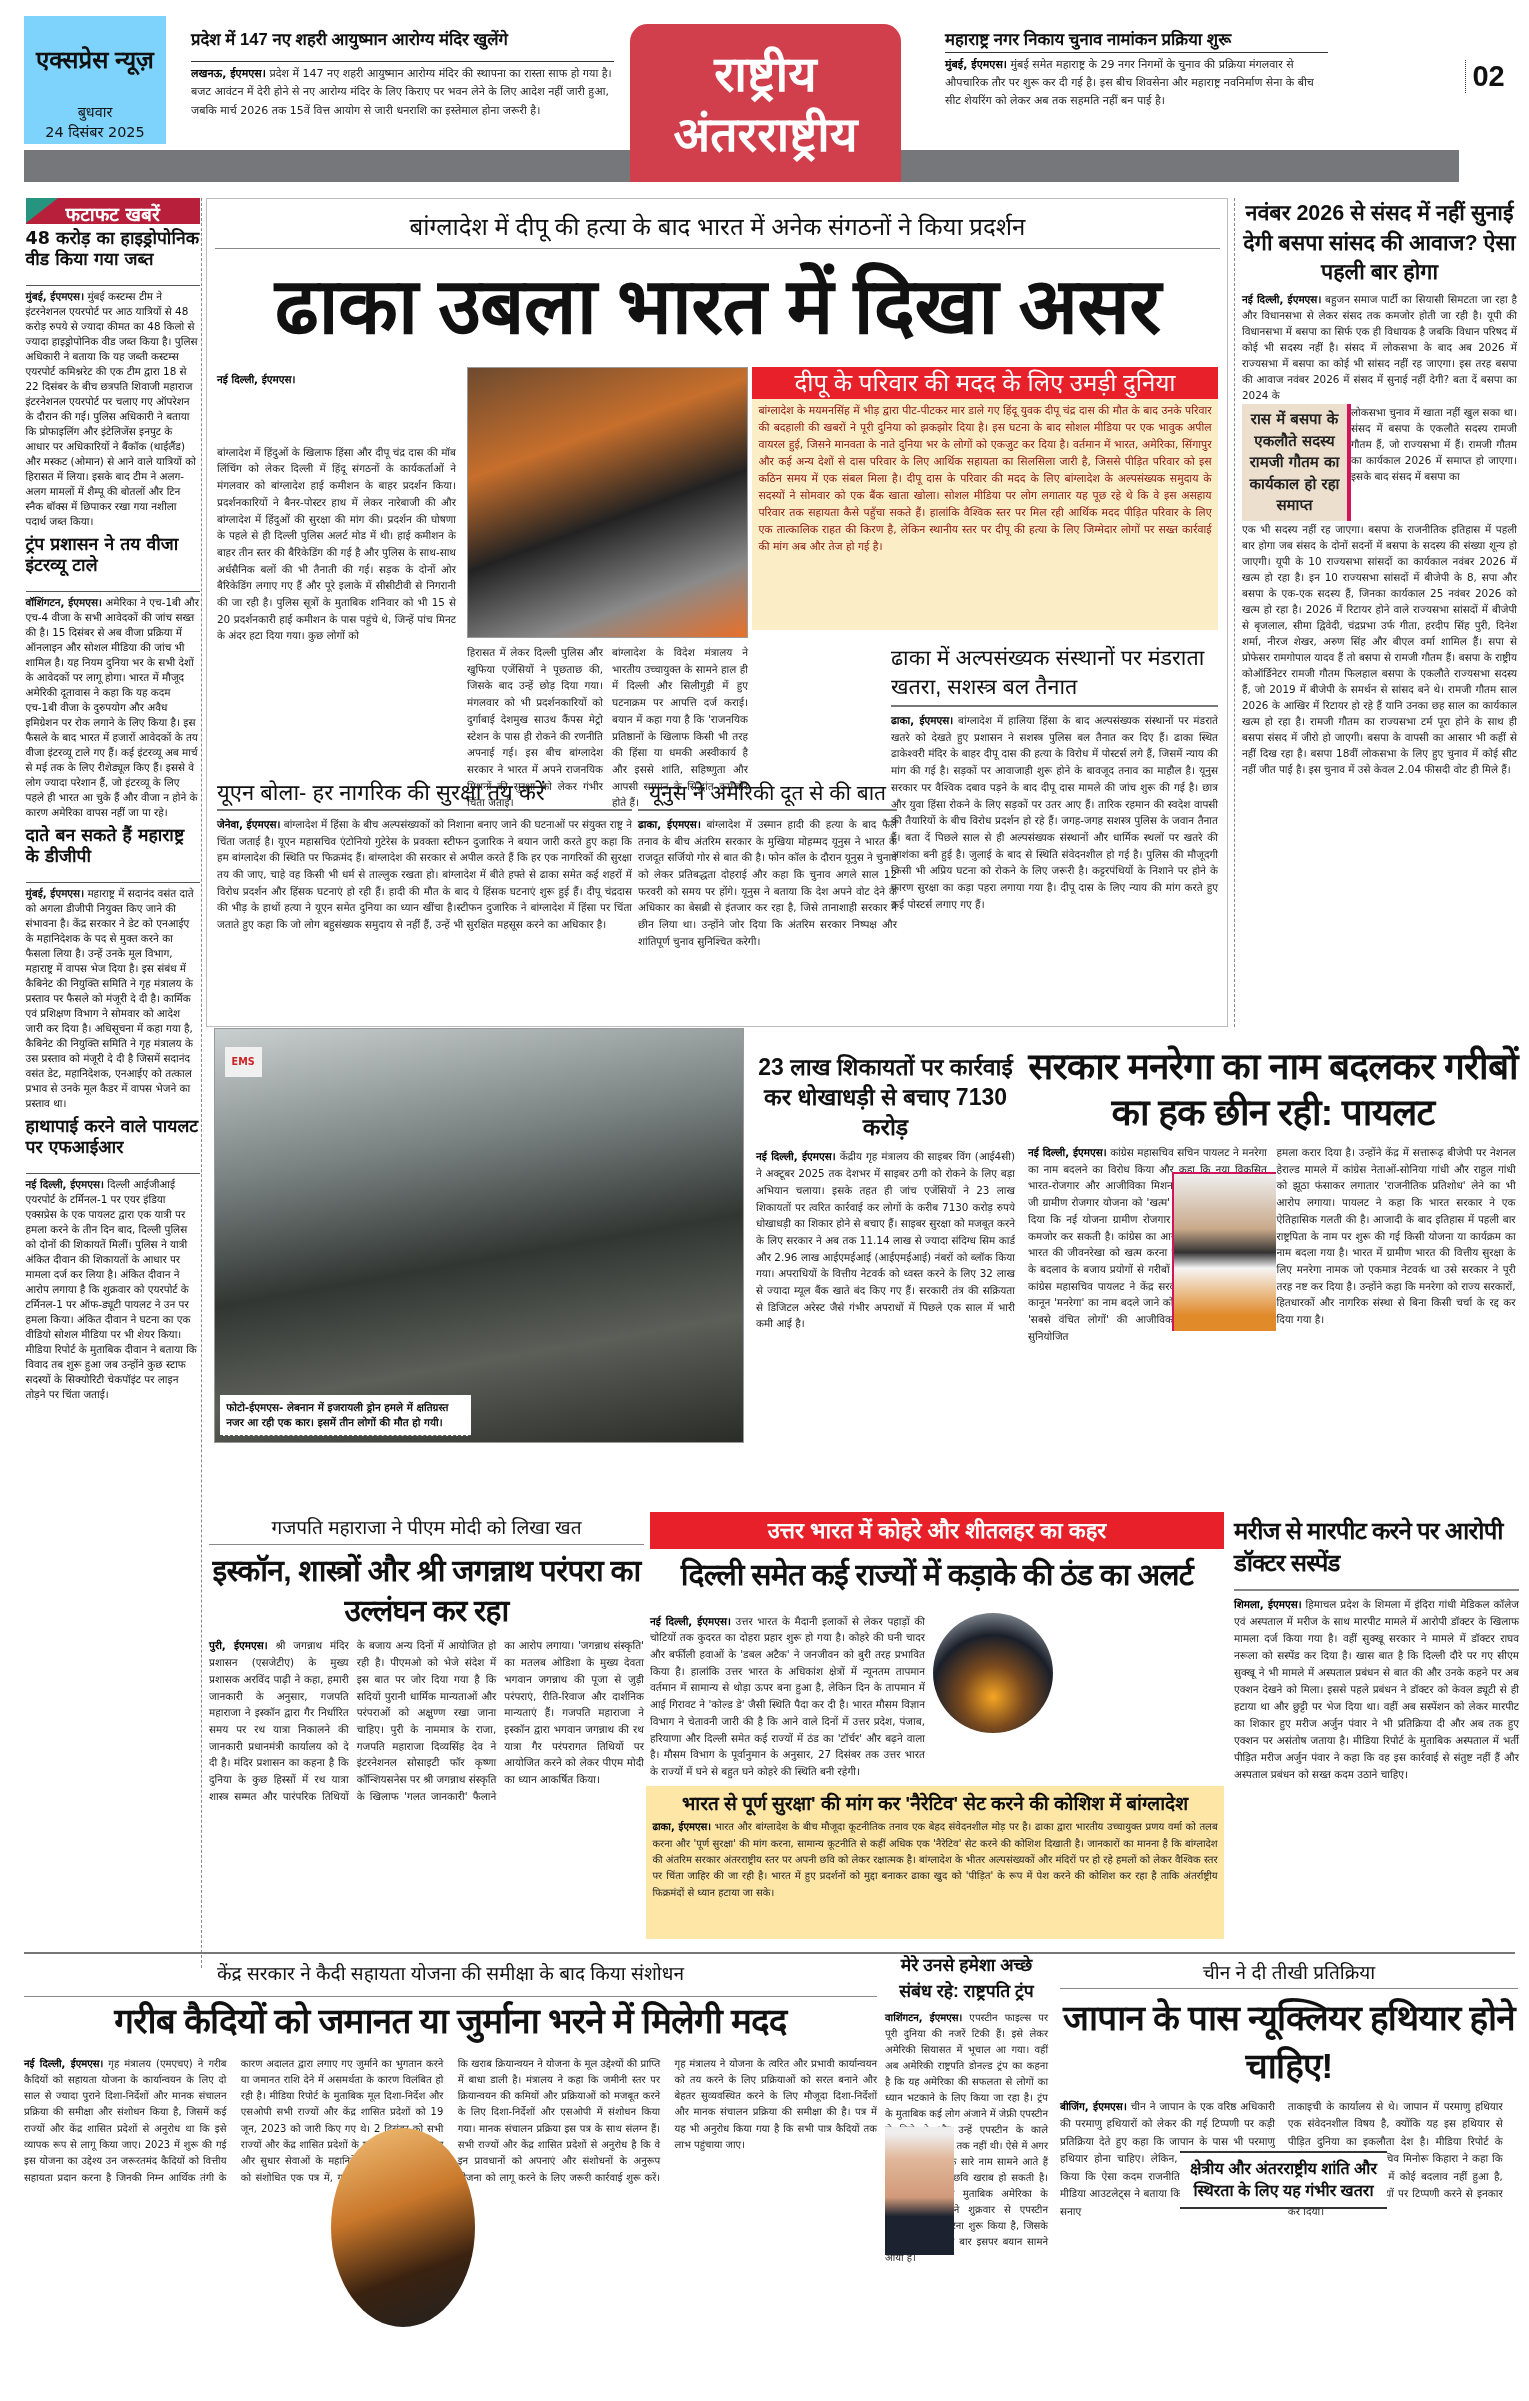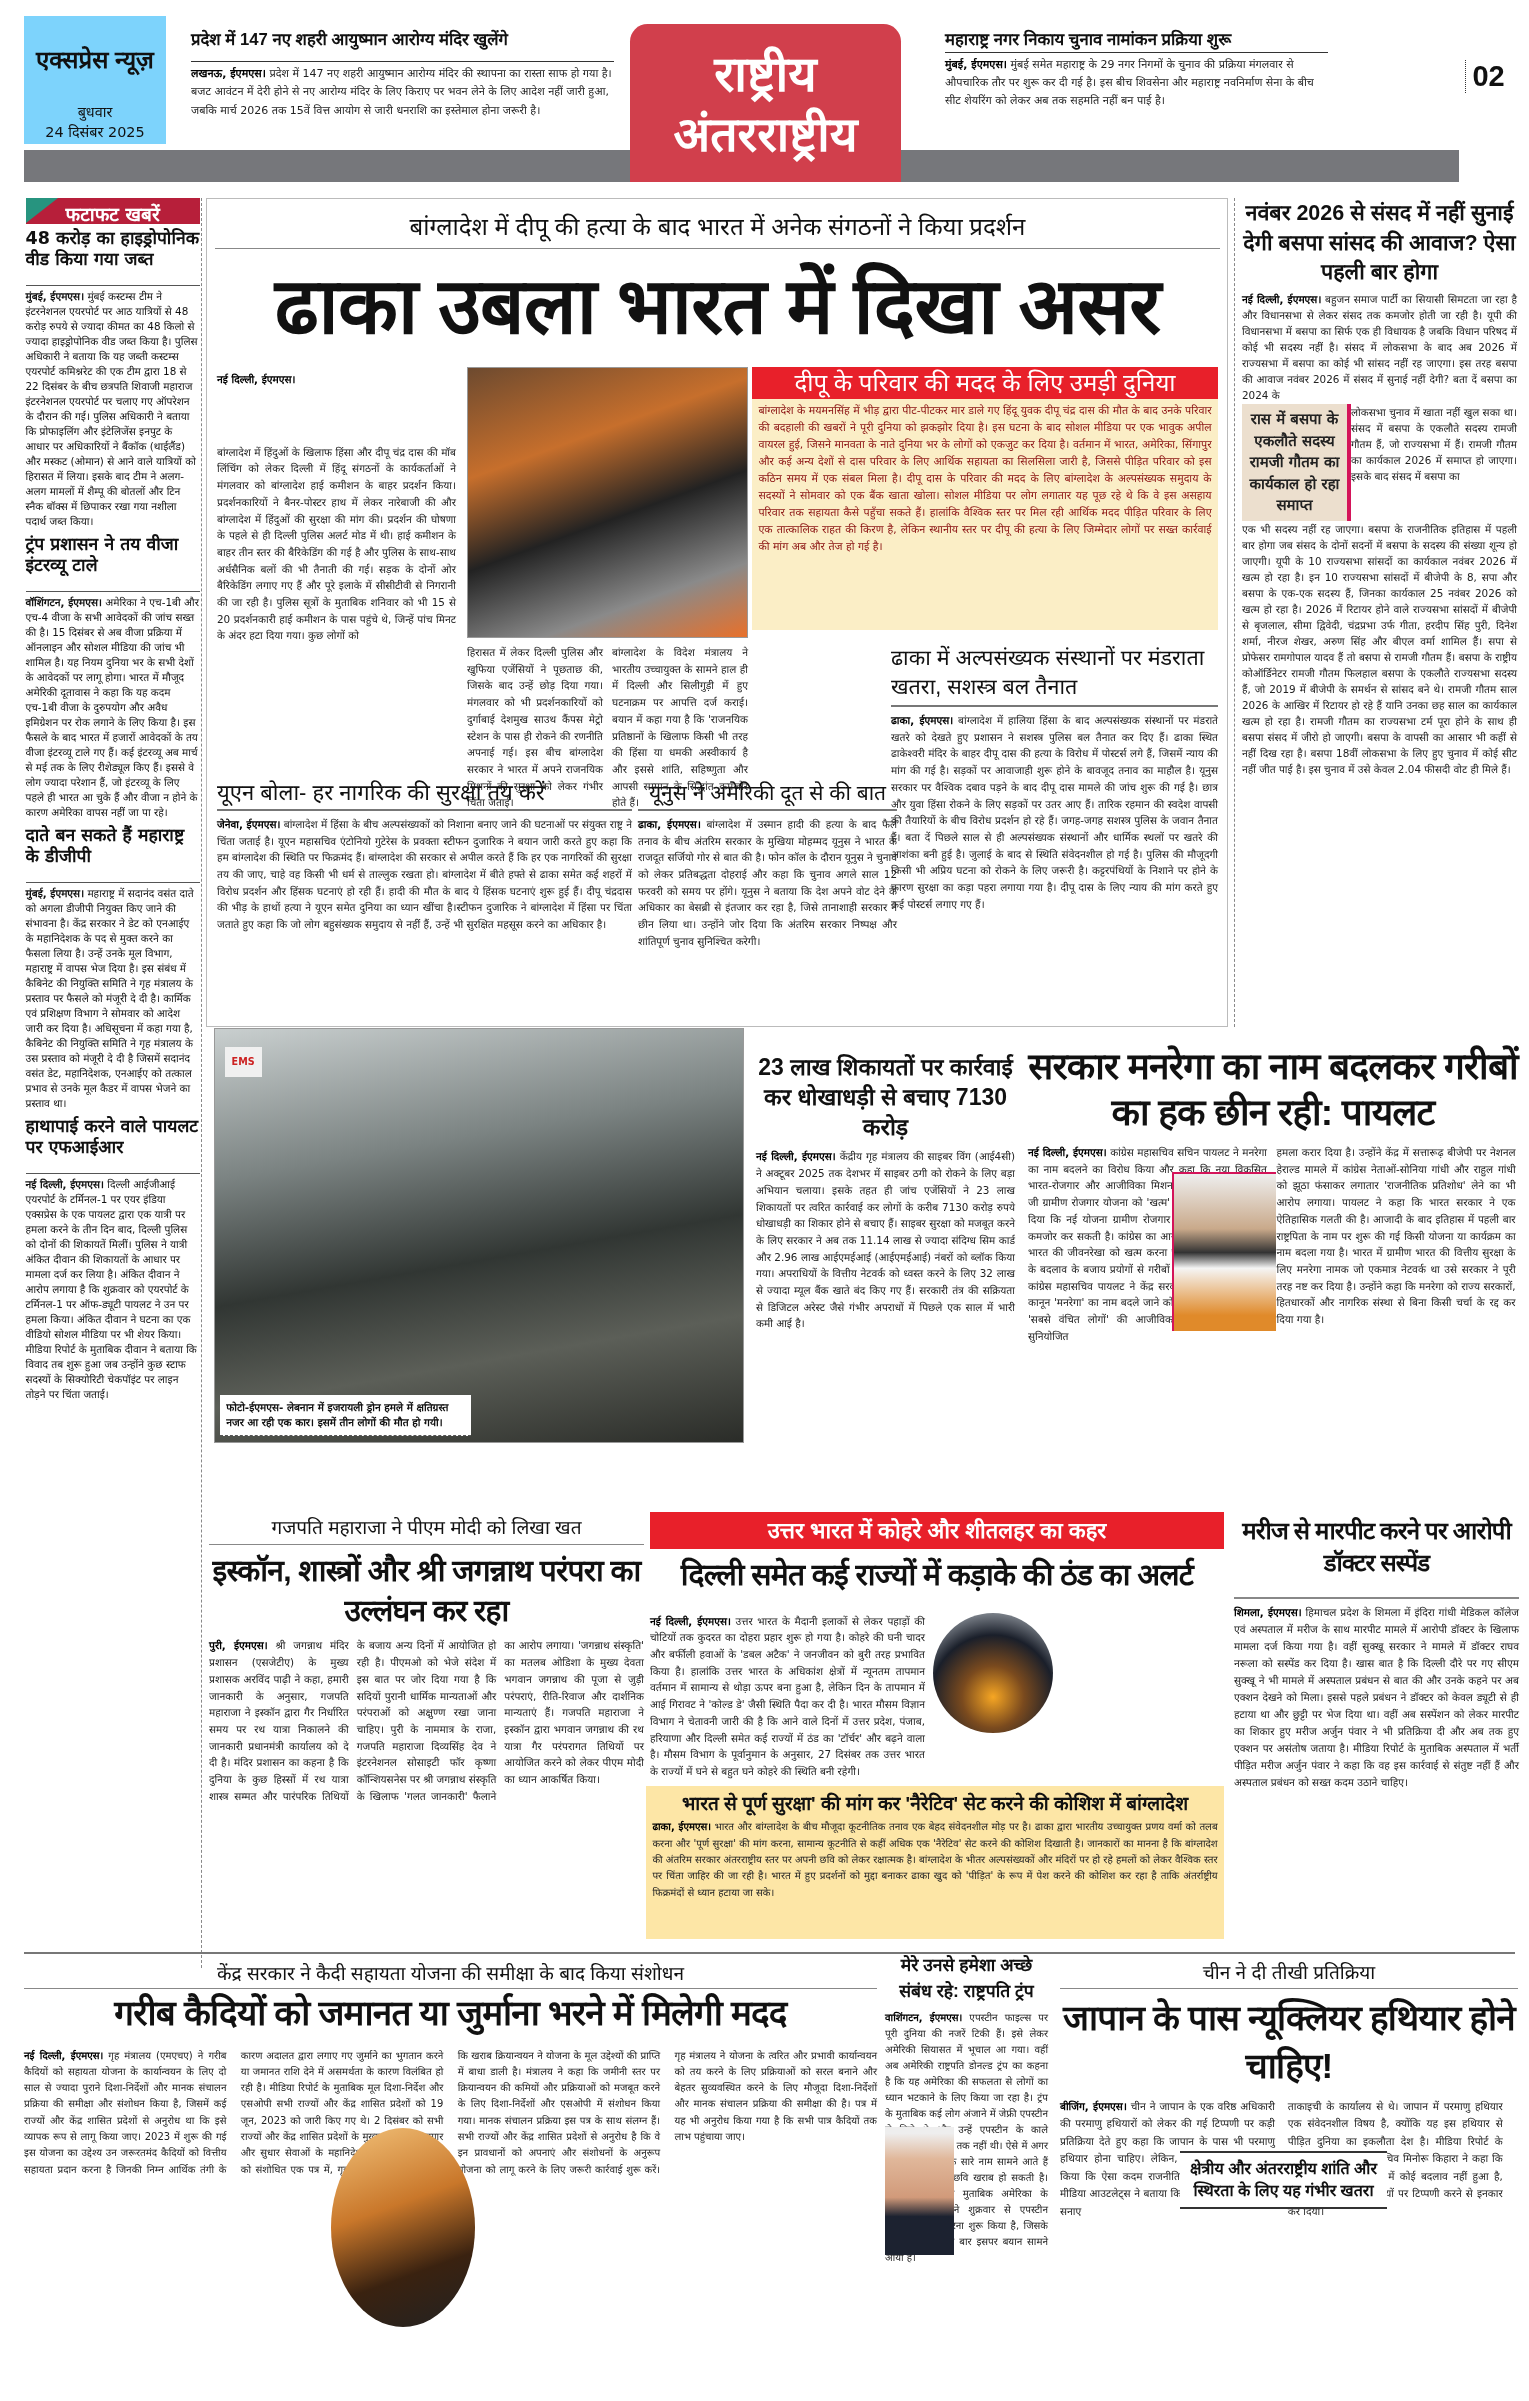--- a/index.html
+++ b/index.html
@@ -151,29 +151,29 @@
     <div style="width:120px;height:120px;border-radius:50%;background:radial-gradient(circle at 50% 70%,#f6a623,#7a4a1e 30%,#1a1f2a 60%,#cfd6dc);flex-shrink:0"></div>
   </div>
 </div>
 
 <div class="abs" style="left:646px;top:1786px;width:578px;background:#fde6a6;padding:4.8px 6.4px;height:153px">
   <div class="cond" style="font-size:19px;line-height:25.5px;text-align:center;font-weight:bold">भारत से पूर्ण सुरक्षा' की मांग कर 'नैरेटिव' सेट करने की कोशिश में बांग्लादेश</div>
   <div class="txt" style="font-size:10px;line-height:16.3px;margin-top:3.2px"><b>ढाका, ईएमएस।</b> <span>भारत और बांग्लादेश के बीच मौजूदा कूटनीतिक तनाव एक बेहद संवेदनशील मोड़ पर है। ढाका द्वारा भारतीय उच्चायुक्त प्रणय वर्मा को तलब करना और 'पूर्ण सुरक्षा' की मांग करना, सामान्य कूटनीति से कहीं अधिक एक 'नैरेटिव' सेट करने की कोशिश दिखाती है। जानकारों का मानना है कि बांग्लादेश की अंतरिम सरकार अंतरराष्ट्रीय स्तर पर अपनी छवि को लेकर रक्षात्मक है। बांग्लादेश के भीतर अल्पसंख्यकों और मंदिरों पर हो रहे हमलों को लेकर वैश्विक स्तर पर चिंता जाहिर की जा रही है। भारत में हुए प्रदर्शनों को मुद्दा बनाकर ढाका खुद को 'पीड़ित' के रूप में पेश करने की कोशिश कर रहा है ताकि अंतर्राष्ट्रीय फिक्रमंदों से ध्यान हटाया जा सके।</span></div>
 </div>
 
 <div class="abs" style="left:1234px;top:1515px;width:285px">
-  <div class="hl" style="font-size:24px;line-height:32px;text-align:center;border-bottom:2.4px solid #888;padding-bottom:18px">मरीज से मारपीट करने पर आरोपी डॉक्टर सस्पेंड</div>
+  <div class="hl" style="font-size:24px;line-height:32px;text-align:left;border-bottom:2.4px solid #888;padding-bottom:10px">मरीज से मारपीट करने पर आरोपी डॉक्टर सस्पेंड</div>
   <div class="txt" style="font-size:10.4px;line-height:17px;margin-top:4.8px"><b>शिमला, ईएमएस।</b> <span>हिमाचल प्रदेश के शिमला में इंदिरा गांधी मेडिकल कॉलेज एवं अस्पताल में मरीज के साथ मारपीट मामले में आरोपी डॉक्टर के खिलाफ मामला दर्ज किया गया है। वहीं सुक्खू सरकार ने मामले में डॉक्टर राघव नरूला को सस्पेंड कर दिया है। खास बात है कि दिल्ली दौरे पर गए सीएम सुक्खू ने भी मामले में अस्पताल प्रबंधन से बात की और उनके कहने पर अब एक्शन देखने को मिला। इससे पहले प्रबंधन ने डॉक्टर को केवल ड्यूटी से ही हटाया था और छुट्टी पर भेज दिया था। वहीं अब सस्पेंशन को लेकर मारपीट का शिकार हुए मरीज अर्जुन पंवार ने भी प्रतिक्रिया दी और अब तक हुए एक्शन पर असंतोष जताया है। मीडिया रिपोर्ट के मुताबिक अस्पताल में भर्ती पीड़ित मरीज अर्जुन पंवार ने कहा कि वह इस कार्रवाई से संतुष्ट नहीं हैं और अस्पताल प्रबंधन को सख्त कदम उठाने चाहिए।</span></div>
 </div>
 
 <div class="abs" style="left:24px;top:1952px;width:1491px;border-bottom:2.4px solid #777"></div>
 
 <div class="abs" style="left:24px;top:1961px;width:853px">
   <div class="cond" style="font-size:19px;line-height:25.5px;text-align:center">केंद्र सरकार ने कैदी सहायता योजना की समीक्षा के बाद किया संशोधन</div>
-  <div class="hl" style="font-size:35px;line-height:48px;text-align:center;border-top:1.6px solid #888;margin-top:1px">गरीब कैदियों को जमानत या जुर्माना भरने में मिलेगी मदद</div>
+  <div class="hl" style="font-size:35px;line-height:48px;text-align:center;border-top:1.6px solid #888;margin-top:9px">गरीब कैदियों को जमानत या जुर्माना भरने में मिलेगी मदद</div>
   <div class="txt" style="font-size:10px;line-height:16.3px;margin-top:11px;column-count:4;column-gap:14.4px;height:319px"><b>नई दिल्ली, ईएमएस।</b> <span>गृह मंत्रालय (एमएचए) ने गरीब कैदियों को सहायता योजना के कार्यान्वयन के लिए दो साल से ज्यादा पुराने दिशा-निर्देशों और मानक संचालन प्रक्रिया की समीक्षा और संशोधन किया है, जिसमें कई राज्यों और केंद्र शासित प्रदेशों से अनुरोध था कि इसे व्यापक रूप से लागू किया जाए। 2023 में शुरू की गई इस योजना का उद्देश्य उन जरूरतमंद कैदियों को वित्तीय सहायता प्रदान करना है जिनकी निम्न आर्थिक तंगी के कारण अदालत द्वारा लगाए गए जुर्माने का भुगतान करने या जमानत राशि देने में असमर्थता के कारण विलंबित हो रही है। मीडिया रिपोर्ट के मुताबिक मूल दिशा-निर्देश और एसओपी सभी राज्यों और केंद्र शासित प्रदेशों को 19 जून, 2023 को जारी किए गए थे। 2 दिसंबर को सभी राज्यों और केंद्र शासित प्रदेशों के मुख्य सचिवों, कारागार और सुधार सेवाओं के महानिदेशकों और महानिरीक्षकों को संशोधित एक पत्र में, गृह मंत्रालय ने स्वीकार किया कि खराब क्रियान्वयन ने योजना के मूल उद्देश्यों की प्राप्ति में बाधा डाली है। मंत्रालय ने कहा कि जमीनी स्तर पर क्रियान्वयन की कमियों और प्रक्रियाओं को मजबूत करने के लिए दिशा-निर्देशों और एसओपी में संशोधन किया गया। मानक संचालन प्रक्रिया इस पत्र के साथ संलग्न हैं। सभी राज्यों और केंद्र शासित प्रदेशों से अनुरोध है कि वे इन प्रावधानों को अपनाएं और संशोधनों के अनुरूप योजना को लागू करने के लिए जरूरी कार्रवाई शुरू करें। गृह मंत्रालय ने योजना के त्वरित और प्रभावी कार्यान्वयन को तय करने के लिए प्रक्रियाओं को सरल बनाने और बेहतर सुव्यवस्थित करने के लिए मौजूदा दिशा-निर्देशों और मानक संचालन प्रक्रिया की समीक्षा की है। पत्र में यह भी अनुरोध किया गया है कि सभी पात्र कैदियों तक लाभ पहुंचाया जाए।</span></div>
   <div style="position:absolute;left:307px;top:167px;width:144px;height:199px;border-radius:50%;background:linear-gradient(160deg,#f2c27a,#c9772a 40%,#3a2210 70%,#222)"></div>
 </div>
 
 <div class="abs" style="left:885px;top:1953px;width:163px">
   <div class="cond" style="font-size:17.5px;line-height:25.5px;text-align:center;font-weight:bold">मेरे उनसे हमेशा अच्छे संबंध रहे: राष्ट्रपति ट्रंप</div>
   <div class="txt" style="font-size:10px;line-height:16px;margin-top:6.4px"><b>वाशिंगटन, ईएमएस।</b> <span>एपस्टीन फाइल्स पर पूरी दुनिया की नजरें टिकी हैं। इसे लेकर अमेरिकी सियासत में भूचाल आ गया। वहीं अब अमेरिकी राष्ट्रपति डोनल्ड ट्रंप का कहना है कि यह अमेरिका की सफलता से लोगों का ध्यान भटकाने के लिए किया जा रहा है। ट्रंप के मुताबिक कई लोग अंजाने में जेफ्री एपस्टीन से मिले थे और उन्हें एपस्टीन के काले कारनामों की भनक तक नहीं थी। ऐसे में अगर एपस्टीन फाइल्स के सारे नाम सामने आते हैं तो कई लोगों की छवि खराब हो सकती है। मीडिया रिपोर्ट के मुताबिक अमेरिका के न्यायिक विभाग ने शुक्रवार से एपस्टीन फाइल्स रिलीज करना शुरू किया है, जिसके बाद ट्रंप का पहली बार इसपर बयान सामने आया है।</span></div>
   <div style="position:absolute;left:0;top:174px;width:69px;height:128px;background:linear-gradient(180deg,#eee 5%,#e0b79a 25%,#d19a7a 55%,#1c2230 70%)"></div>
 </div>
 

